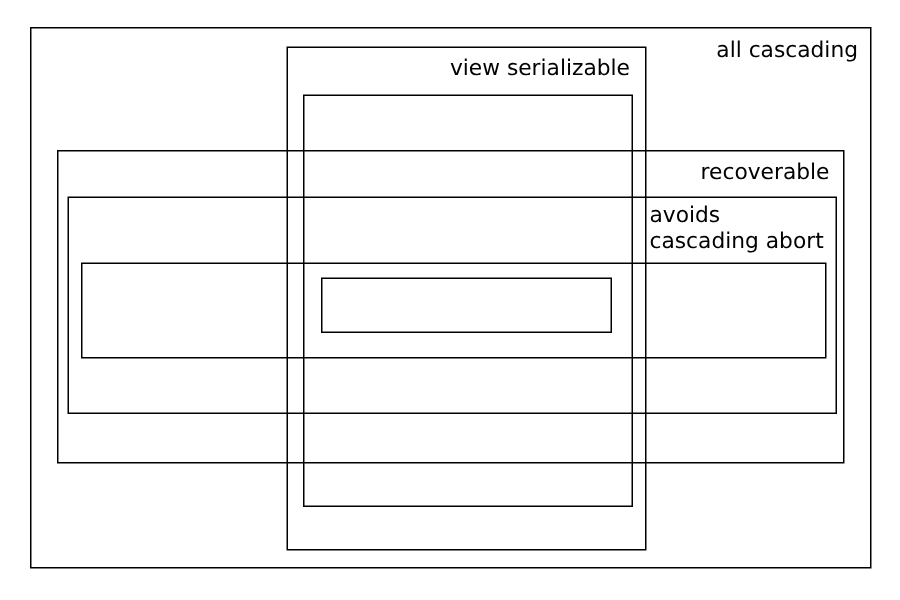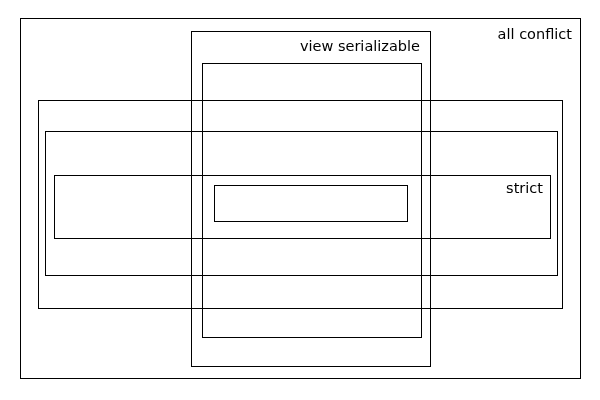--- a/index.html
+++ b/index.html
@@ -49,16 +49,18 @@
 <div id="canvas">
 
   <div class="box" style="left: 20px; top: 18px; width: 561px; height: 361px; border-color: rgb(0, 0, 0);"></div>
   <div class="box" style="left: 191px; top: 31px; width: 240px; height: 336px; border-color: rgb(0, 0, 0);"></div>
   <div class="box" style="left: 202px; top: 63px; width: 220px; height: 275px; border-color: rgb(0, 0, 0);"></div>
   <div class="box" style="left: 38px; top: 100px; width: 525px; height: 209px; border-color: rgb(0, 0, 0);"></div>
   <div class="box" style="left: 45px; top: 131px; width: 513px; height: 145px; border-color: rgb(0, 0, 0);"></div>
   <div class="box" style="left: 54px; top: 175px; width: 497px; height: 64px; border-color: rgb(0, 0, 0);"></div>
   <div class="box" style="left: 214px; top: 185px; width: 194px; height: 37px; border-color: rgb(0, 0, 0);"></div>
 
-  <div class="label right" style="left: 400px; top: 26px; width: 172px; color: rgb(0, 0, 0);">all conflict</div>
+  <div class="label right" style="left: 400px; top: 26px; width: 172px; color: rgb(0, 0, 0);">all cascading</div>
   <div class="label right" style="left: 205px; top: 38px; width: 215px; color: rgb(0, 0, 0);">view serializable</div>
-  <div class="label right" style="left: 420px; top: 180px; width: 123px; color: rgb(0, 0, 0);">strict</div>
+  <div class="label right" style="left: 380px; top: 107px; width: 173px; color: rgb(0, 0, 0);">recoverable</div>
+  <div class="label left" style="left: 433px; top: 136px; width: 150px; color: rgb(0, 0, 0);">avoids
+cascading abort</div>
 </div>
 
 </body></html>

